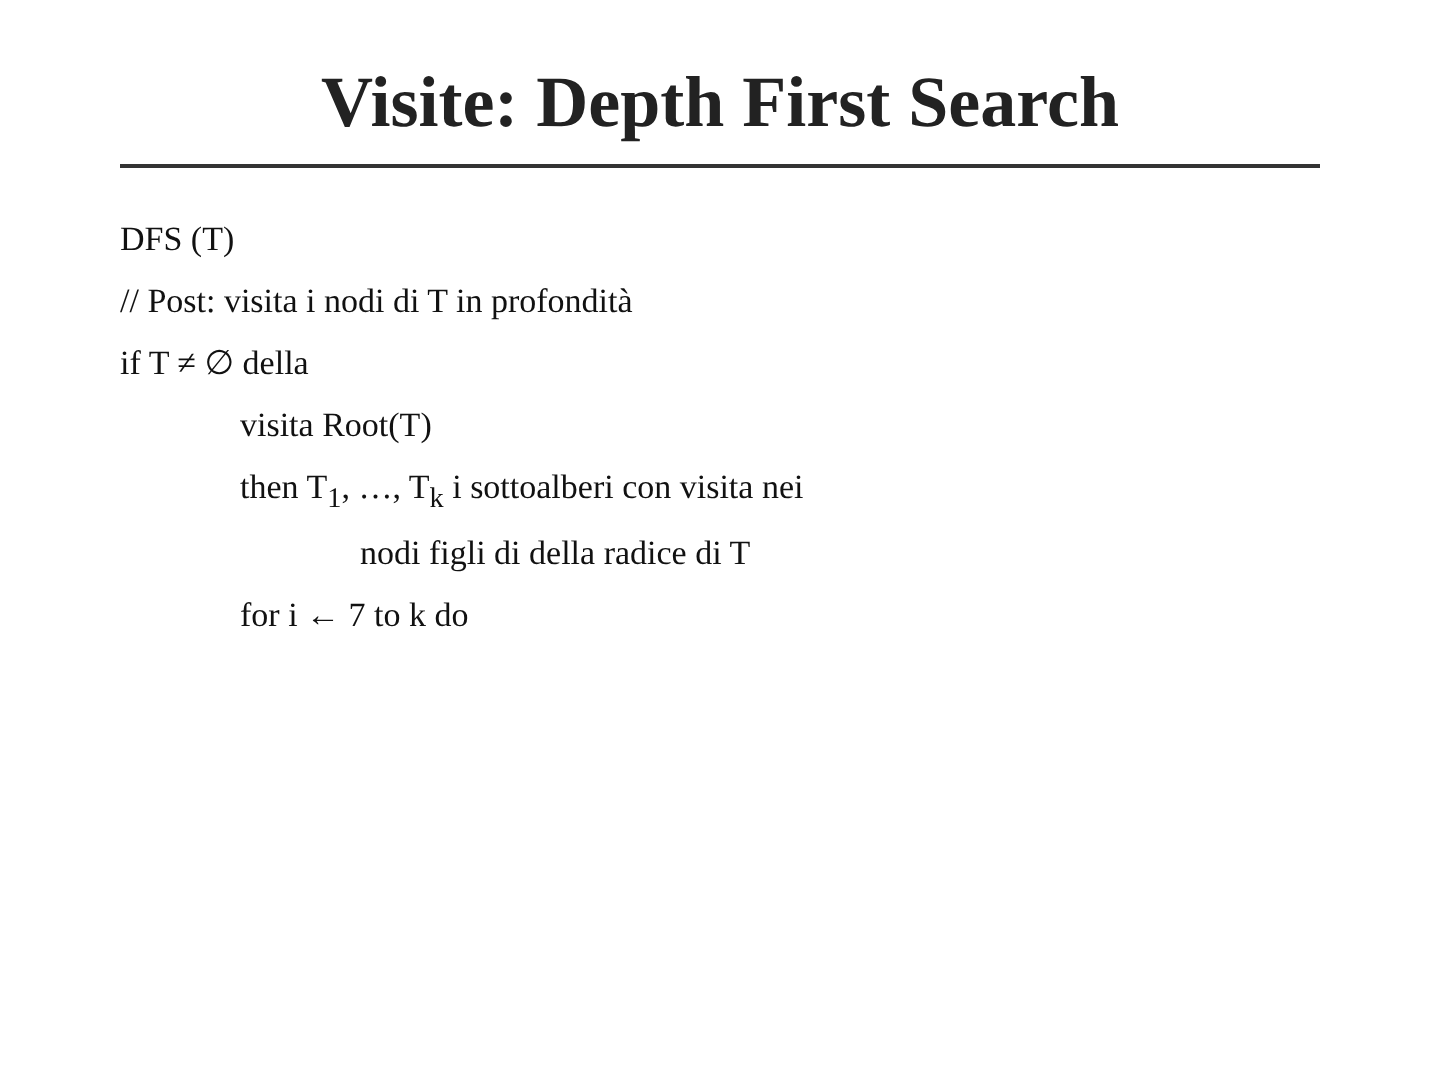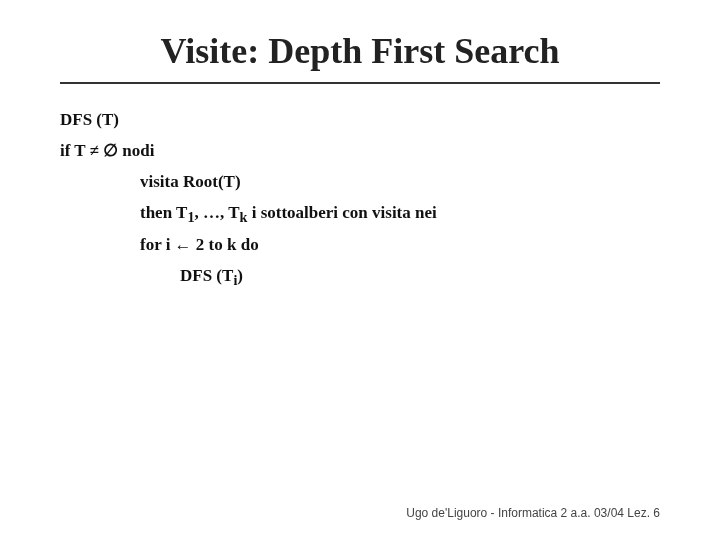--- a/index.html
+++ b/index.html
@@ -39,25 +39,24 @@
     .content {
       flex: 1;
       font-size: 17px;
       color: #111111;
       line-height: 1.7;
     }
 
     .algo-line {
       display: block;
       white-space: nowrap;
-      font-weight: bold;
     }
 
     .indent1 {
-      margin-left: 80px;
+      margin-left: 60px;
     }
 
     .indent2 {
       margin-left: 120px;
     }
 
     .footer {
       text-align: right;
       font-size: 12px;
       color: #444444;
@@ -76,38 +75,40 @@
 <div class="slide">
   <div class="title">Visite: Depth First Search</div>
   <hr class="divider">
 
   <div class="content">
 
     <span class="line algo-line">
       <span>DFS (T)</span>
     </span>
 
+    <span class="line algo-line">
+      <span>// Post: visita i nodi di T in profondità</span>
+    </span>
 
     <span class="line algo-line">
-      <span>if T ≠ ∅ </span><span>nodi</span>
+      <span>if T ≠ ∅ </span><span>della</span>
     </span>
 
     <span class="line algo-line indent1">
       <span>visita Root(T)</span>
     </span>
 
     <span class="line algo-line indent1">
       <span>then T</span><sub>1</sub><span>, …, T</span><sub>k</sub><span> i sottoalberi con visita nei</span>
     </span>
 
+    <span class="line algo-line indent2">
+      <span>nodi figli di della radice di T</span>
+    </span>
 
     <span class="line algo-line indent1">
-      <span>for i ← 2 to k </span><span>do</span>
+      <span>for i ← 7 to k </span><span>do</span>
     </span>
 
-    <span class="line algo-line indent2">
-      <span>DFS (T</span><sub>i</sub><span>)</span>
-    </span>
 
   </div>
 
-  <div class="footer">Ugo de'Liguoro - Informatica 2 a.a. 03/04 Lez. 6</div>
 </div>
 
 </body></html>

